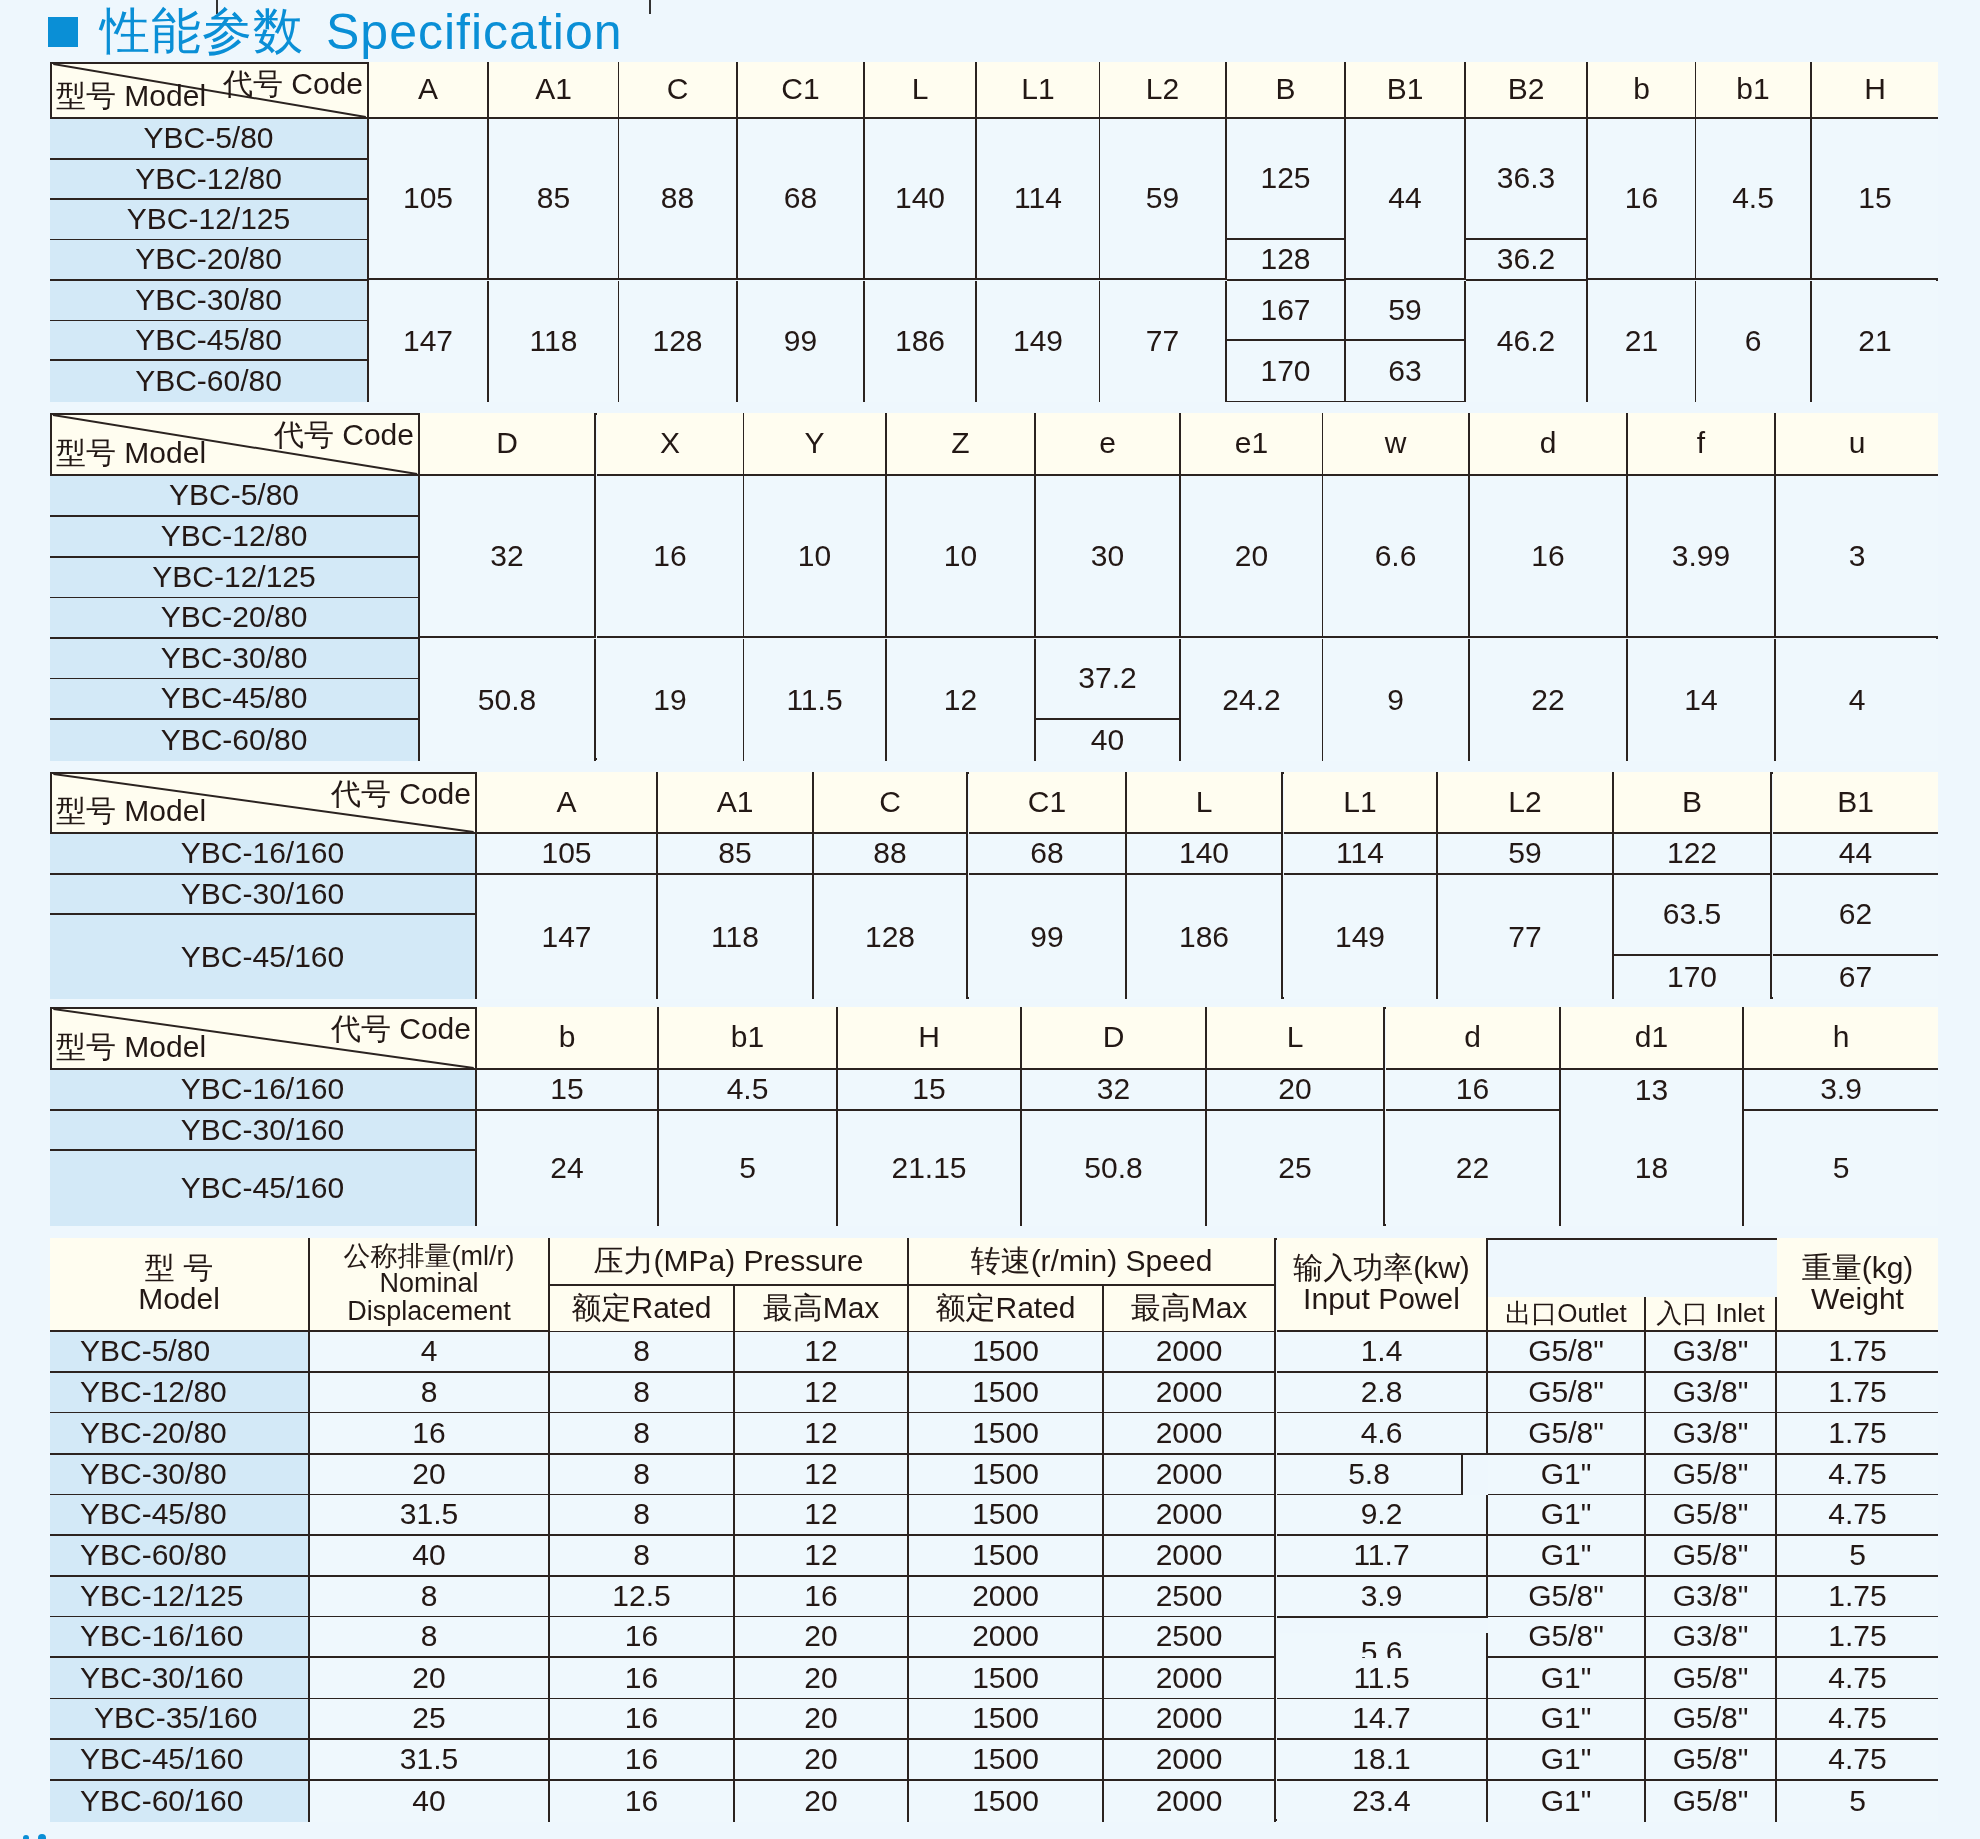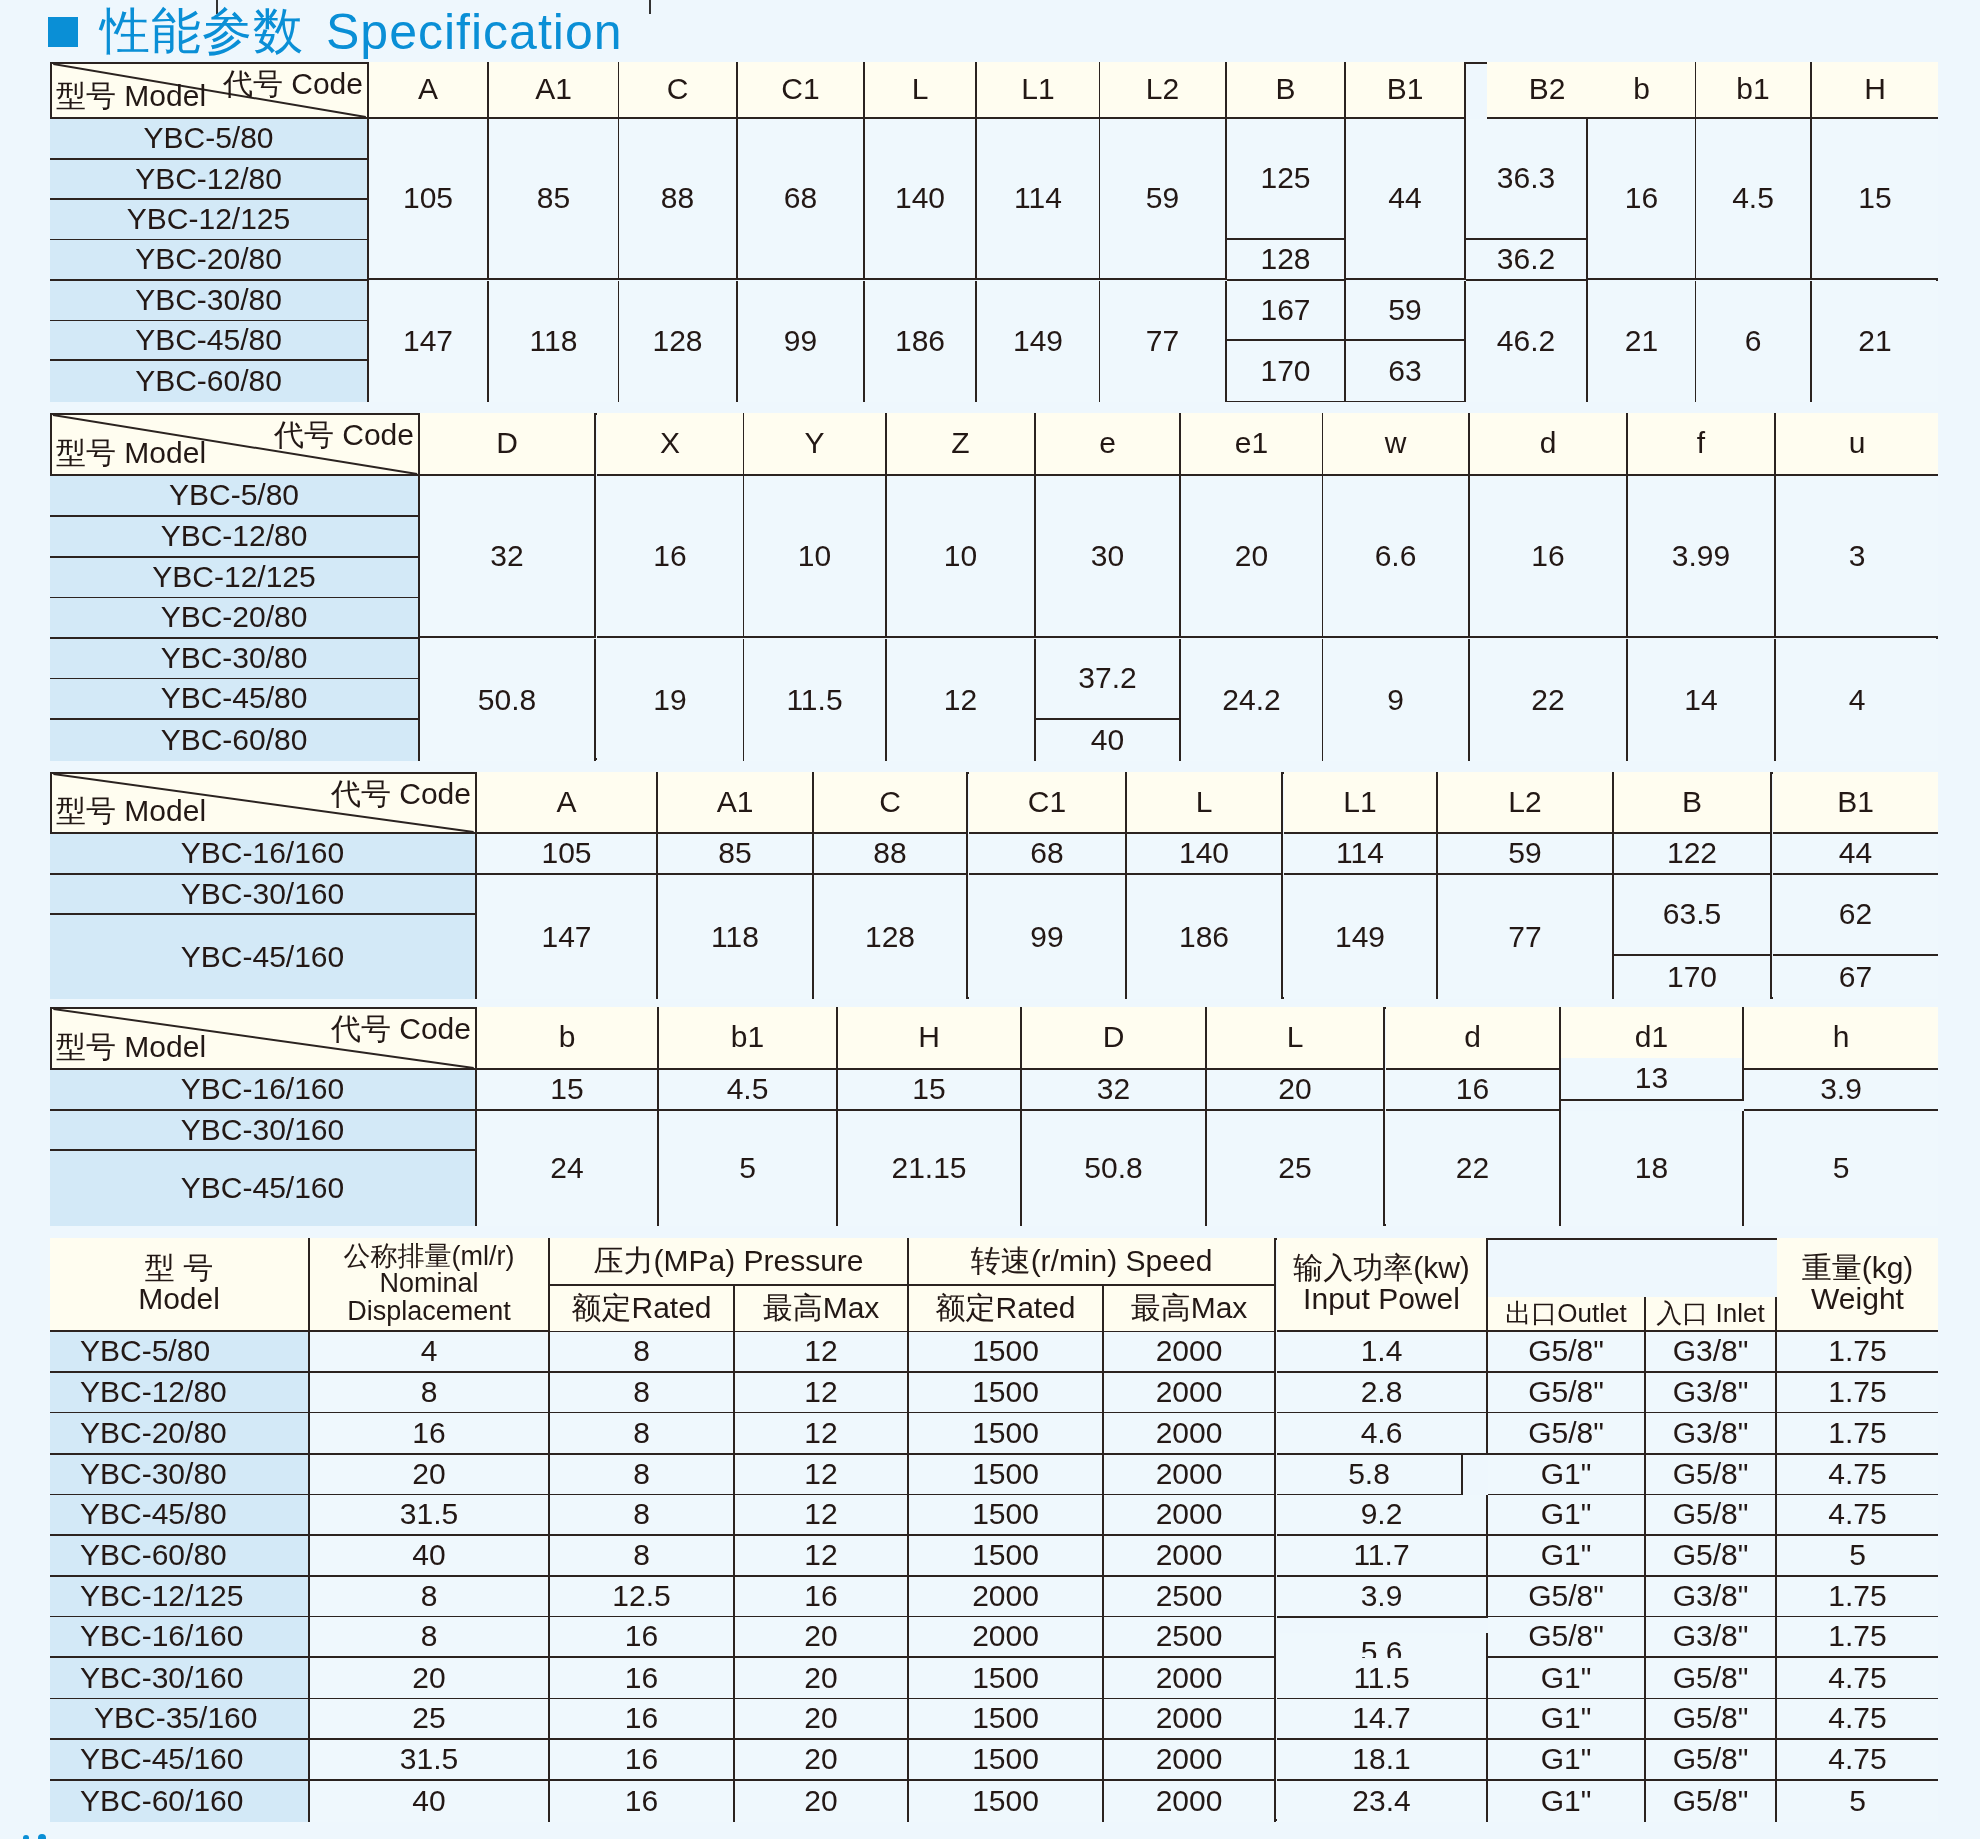--- a/index.html
+++ b/index.html
@@ -63,21 +63,21 @@
       </div>
       <div class="cell hdr" style="left: 317px; top: -2px; width: 120px; height: 57px;">A</div>
       <div class="cell hdr" style="left: 437px; top: -2px; width: 131px; height: 57px;">A1</div>
       <div class="cell hdr" style="left: 567px; top: -2px; width: 119px; height: 57px;">C</div>
       <div class="cell hdr" style="left: 686px; top: -2px; width: 127px; height: 57px;">C1</div>
       <div class="cell hdr" style="left: 813px; top: -2px; width: 112px; height: 57px;">L</div>
       <div class="cell hdr" style="left: 925px; top: -2px; width: 124px; height: 57px;">L1</div>
       <div class="cell hdr" style="left: 1048px; top: -2px; width: 127px; height: 57px;">L2</div>
       <div class="cell hdr" style="left: 1175px; top: -2px; width: 119px; height: 57px;">B</div>
       <div class="cell hdr" style="left: 1294px; top: -2px; width: 120px; height: 57px;">B1</div>
-      <div class="cell hdr" style="left: 1414px; top: -2px; width: 122px; height: 57px; margin-left: 21px;">B2</div>
+      <div class="cell hdr" style="left: 1414px; top: -2px; width: 122px; height: 57px;">B2</div>
       <div class="cell hdr" style="left: 1536px; top: -2px; width: 109px; height: 57px;">b</div>
       <div class="cell hdr" style="left: 1644px; top: -2px; width: 116px; height: 57px;">b1</div>
       <div class="cell hdr noR" style="left: 1760px; top: -2px; width: 126px; height: 57px;">H</div>
       <div class="cell model" style="left: -2px; top: 55px; width: 319px; height: 41px;">YBC-5/80</div>
       <div class="cell model" style="left: -2px; top: 96px; width: 319px; height: 40px;">YBC-12/80</div>
       <div class="cell model" style="left: -2px; top: 136px; width: 319px; height: 41px;">YBC-12/125</div>
       <div class="cell model" style="left: -2px; top: 176px; width: 319px; height: 41px;">YBC-20/80</div>
       <div class="cell model" style="left: -2px; top: 217px; width: 319px; height: 41px;">YBC-30/80</div>
       <div class="cell model" style="left: -2px; top: 257px; width: 319px; height: 40px;">YBC-45/80</div>
       <div class="cell model noB" style="left: -2px; top: 297px; width: 319px; height: 41px;">YBC-60/80</div>
@@ -218,21 +218,21 @@
       <div class="cell hdr noR" style="left: 1692px; top: -2px; width: 194px; height: 63px;">h</div>
       <div class="cell model" style="left: -2px; top: 61px; width: 427px; height: 41px;">YBC-16/160</div>
       <div class="cell model" style="left: -2px; top: 102px; width: 427px; height: 40px;">YBC-30/160</div>
       <div class="cell model noB" style="left: -2px; top: 142px; width: 427px; height: 75px;">YBC-45/160</div>
       <div class="cell " style="left: 425px; top: 61px; width: 182px; height: 41px;">15</div>
       <div class="cell " style="left: 607px; top: 61px; width: 179px; height: 41px;">4.5</div>
       <div class="cell " style="left: 786px; top: 61px; width: 184px; height: 41px;">15</div>
       <div class="cell " style="left: 970px; top: 61px; width: 185px; height: 41px;">32</div>
       <div class="cell " style="left: 1155px; top: 61px; width: 178px; height: 41px;">20</div>
       <div class="cell " style="left: 1334px; top: 61px; width: 175px; height: 41px;">16</div>
-      <div class="cell " style="left: 1509px; top: 49px; width: 183px; height: 43px;">13</div>
+      <div class="cell " style="left: 1509px; top: 61px; width: 183px; height: 43px;">13</div>
       <div class="cell noR" style="left: 1692px; top: 61px; width: 194px; height: 41px;">3.9</div>
       <div class="cell noB" style="left: 425px; top: 102px; width: 182px; height: 115px;">24</div>
       <div class="cell noB" style="left: 607px; top: 102px; width: 179px; height: 115px;">5</div>
       <div class="cell noB" style="left: 786px; top: 102px; width: 184px; height: 115px;">21.15</div>
       <div class="cell noB" style="left: 970px; top: 102px; width: 185px; height: 115px;">50.8</div>
       <div class="cell noB" style="left: 1155px; top: 102px; width: 178px; height: 115px;">25</div>
       <div class="cell noB" style="left: 1334px; top: 102px; width: 175px; height: 115px;">22</div>
       <div class="cell noB" style="left: 1509px; top: 102px; width: 183px; height: 115px;">18</div>
       <div class="cell noR noB" style="left: 1692px; top: 102px; width: 194px; height: 115px;">5</div>
     </div>

